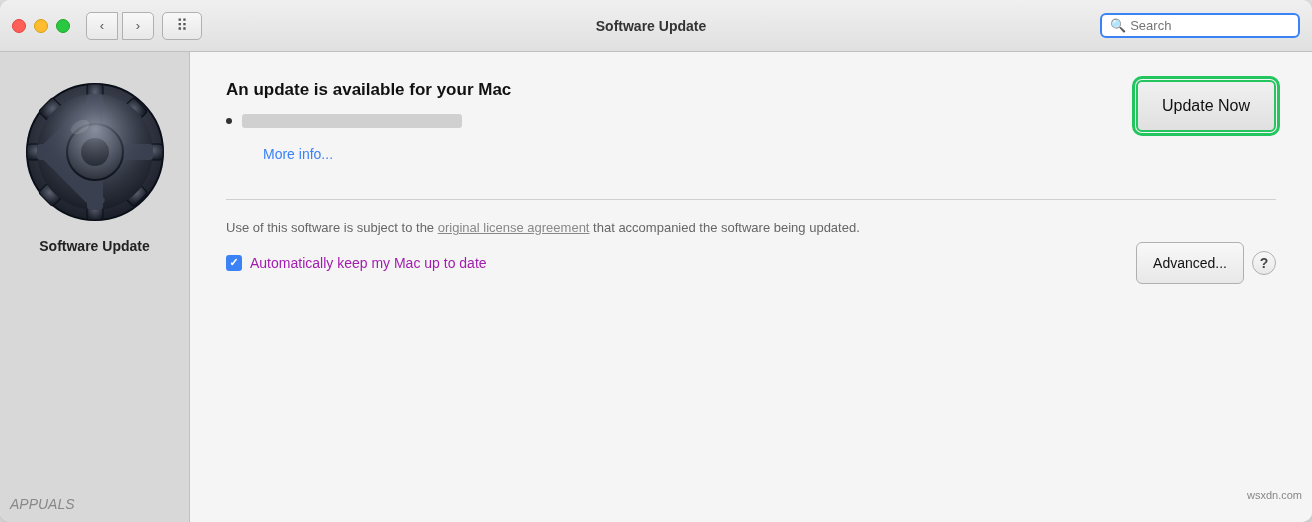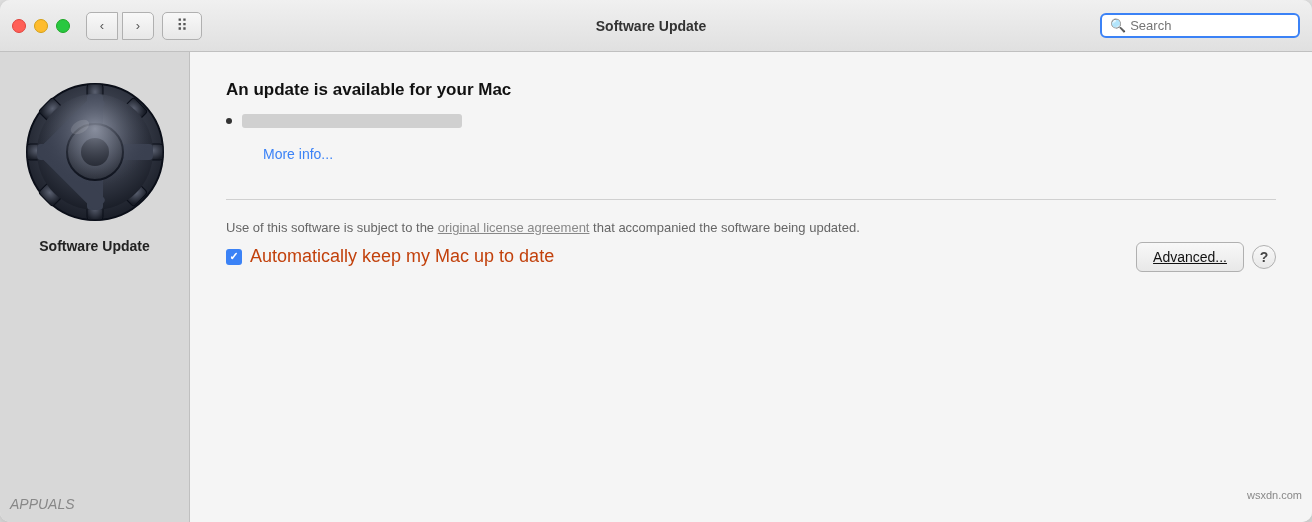--- a/index.html
+++ b/index.html
@@ -275,39 +275,38 @@
       cursor: pointer;
     }
 
     .checkbox-check {
       color: white;
       font-size: 11px;
       font-weight: bold;
     }
 
     .checkbox-label {
-      font-size: 18px;
-      color: #c2410c;
+      font-size: 14px;
+      color: #a21caf;
     }
 
     .bottom-buttons {
       display: flex;
       gap: 8px;
       align-items: center;
     }
 
     .advanced-btn {
       background: linear-gradient(to bottom, #f8f8f8, #e8e8e8);
       border: 1px solid #b0b0b0;
       border-radius: 6px;
-      padding: 6px 16px;
+      padding: 12px 16px;
       font-size: 14px;
       color: #111;
       cursor: pointer;
-      text-decoration: underline;
     }
 
     .help-btn {
       width: 24px;
       height: 24px;
       background: linear-gradient(to bottom, #f8f8f8, #e8e8e8);
       border: 1px solid #b0b0b0;
       border-radius: 50%;
       display: flex;
       align-items: center;
@@ -420,20 +419,21 @@
 
       <div class="update-section">
         <div class="update-info">
           <div class="update-title">An update is available for your Mac</div>
           <div class="update-item">
             <div class="bullet"></div>
             <div class="item-bar"></div>
           </div>
           <a class="more-info-link">More info...</a>
         </div>
+        <button class="update-now-btn">Update Now</button>
       </div>
 
       <div class="divider"></div>
 
       <div class="license-text">
         <span>Use of this software is subject to the </span><span class="license-link">original license agreement</span><span> that accompanied the software being updated.</span>
       </div>
 
       <div class="bottom-row">
         <div class="checkbox-row">

